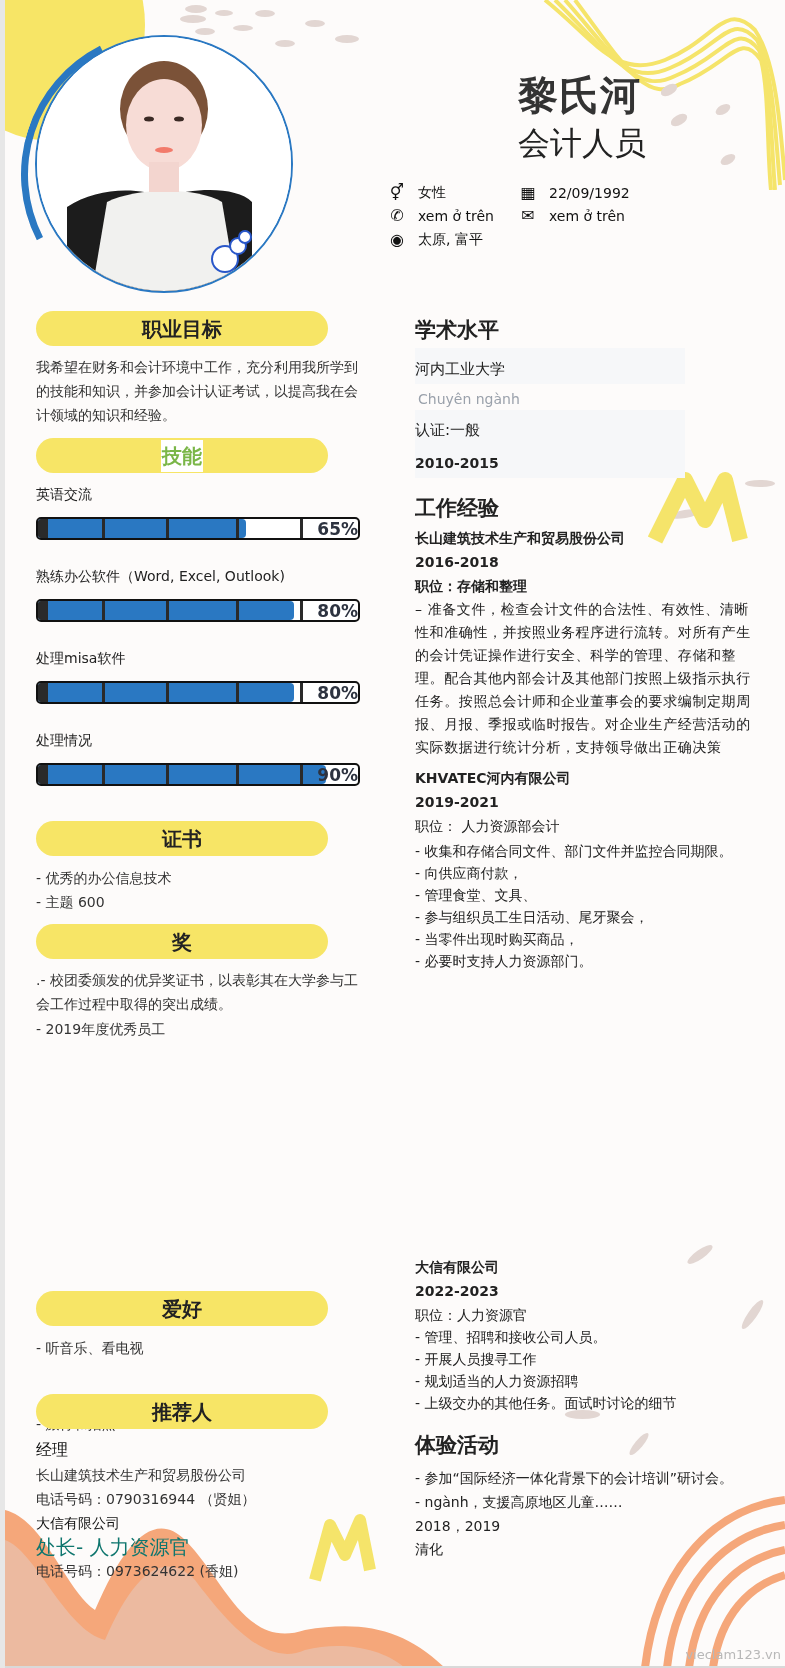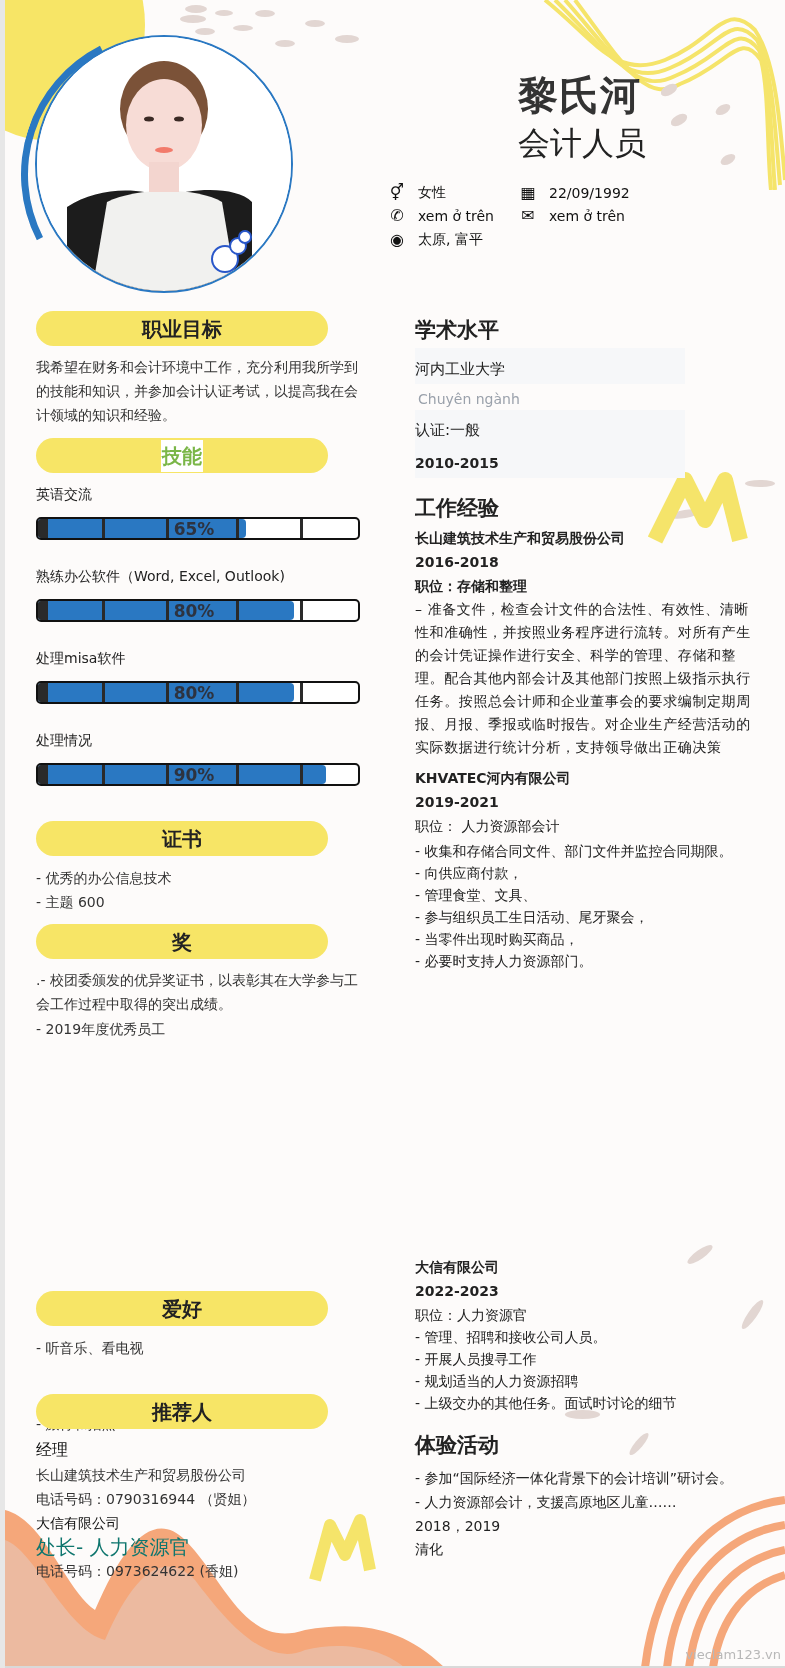--- a/index.html
+++ b/index.html
@@ -47,21 +47,21 @@
   .pill.green span { color: #7ab648; background: #fff; padding: 4px 1px; }
   .ltext { position: absolute; left: 31px; width: 330px; font-size: 14px; line-height: 24px; color: #333; }
   .skill-label { position: absolute; left: 31px; font-size: 14px; color: #222; }
   .bar {
     position: absolute; left: 31px; width: 324px; height: 23px; border: 2px solid #111;
     border-radius: 5px; background: #fff; overflow: hidden; box-sizing: border-box;
   }
   .bar .fill { position: absolute; left: 0; top: 0; bottom: 0; background: #2a78c2; border-radius: 0 4px 4px 0; }
   .bar .cap { position: absolute; left: 0; top: 0; bottom: 0; width: 10px; background: #2a2a2a; }
   .bar .tick { position: absolute; top: 0; bottom: 0; width: 3px; background: #2a2a2a; }
-  .bar .pct { position: absolute; left: 0; right: 8px; top: 0; text-align: center; font-weight: bold; font-size: 17px; line-height: 20px; color: #2d3340; }
+  .bar .pct { position: absolute; left: 0; right: 0; top: 0; text-align: right; font-weight: bold; font-size: 17px; line-height: 20px; color: #2d3340; }
 
   
   .rhead { position: absolute; left: 410px; font-size: 21px; font-weight: bold; color: #222; }
   .edu-box { position: absolute; left: 410px; width: 270px; background: #f6f7f9; }
   .rtext { position: absolute; left: 410px; width: 346px; font-size: 14px; line-height: 23px; color: #222; }
   .rtext.b { font-weight: bold; }
   .muted { color: #9aa1ab; }
   .watermark { position: absolute; right: 4px; bottom: 4px; font-size: 13px; color: #b8b8b8; }
 </style>
 </head>
@@ -259,18 +259,18 @@
   <div class="rtext b" style="top:1256px">大信有限公司</div>
   <div class="rtext b" style="top:1280px">2022-2023</div>
   <div class="rtext" style="top:1304px">职位：人力资源官</div>
   <div class="rtext" style="top:1326px">- 管理、招聘和接收公司人员。</div>
   <div class="rtext" style="top:1348px">- 开展人员搜寻工作</div>
   <div class="rtext" style="top:1370px">- 规划适当的人力资源招聘</div>
   <div class="rtext" style="top:1392px">- 上级交办的其他任务。面试时讨论的细节</div>
 
   <div class="rhead" style="top:1431px">体验活动</div>
   <div class="rtext" style="top:1467px">- 参加“国际经济一体化背景下的会计培训”研讨会。</div>
-  <div class="rtext" style="top:1491px">- 人力资源部会计，支援高原地区儿童……</div>
+  <div class="rtext" style="top:1491px">- ngành，支援高原地区儿童……</div>
   <div class="rtext" style="top:1515px">2018，2019</div>
   <div class="rtext" style="top:1538px">清化</div>
 
   <div class="watermark">vieclam123.vn</div>
 </div>
 
 </body></html>

